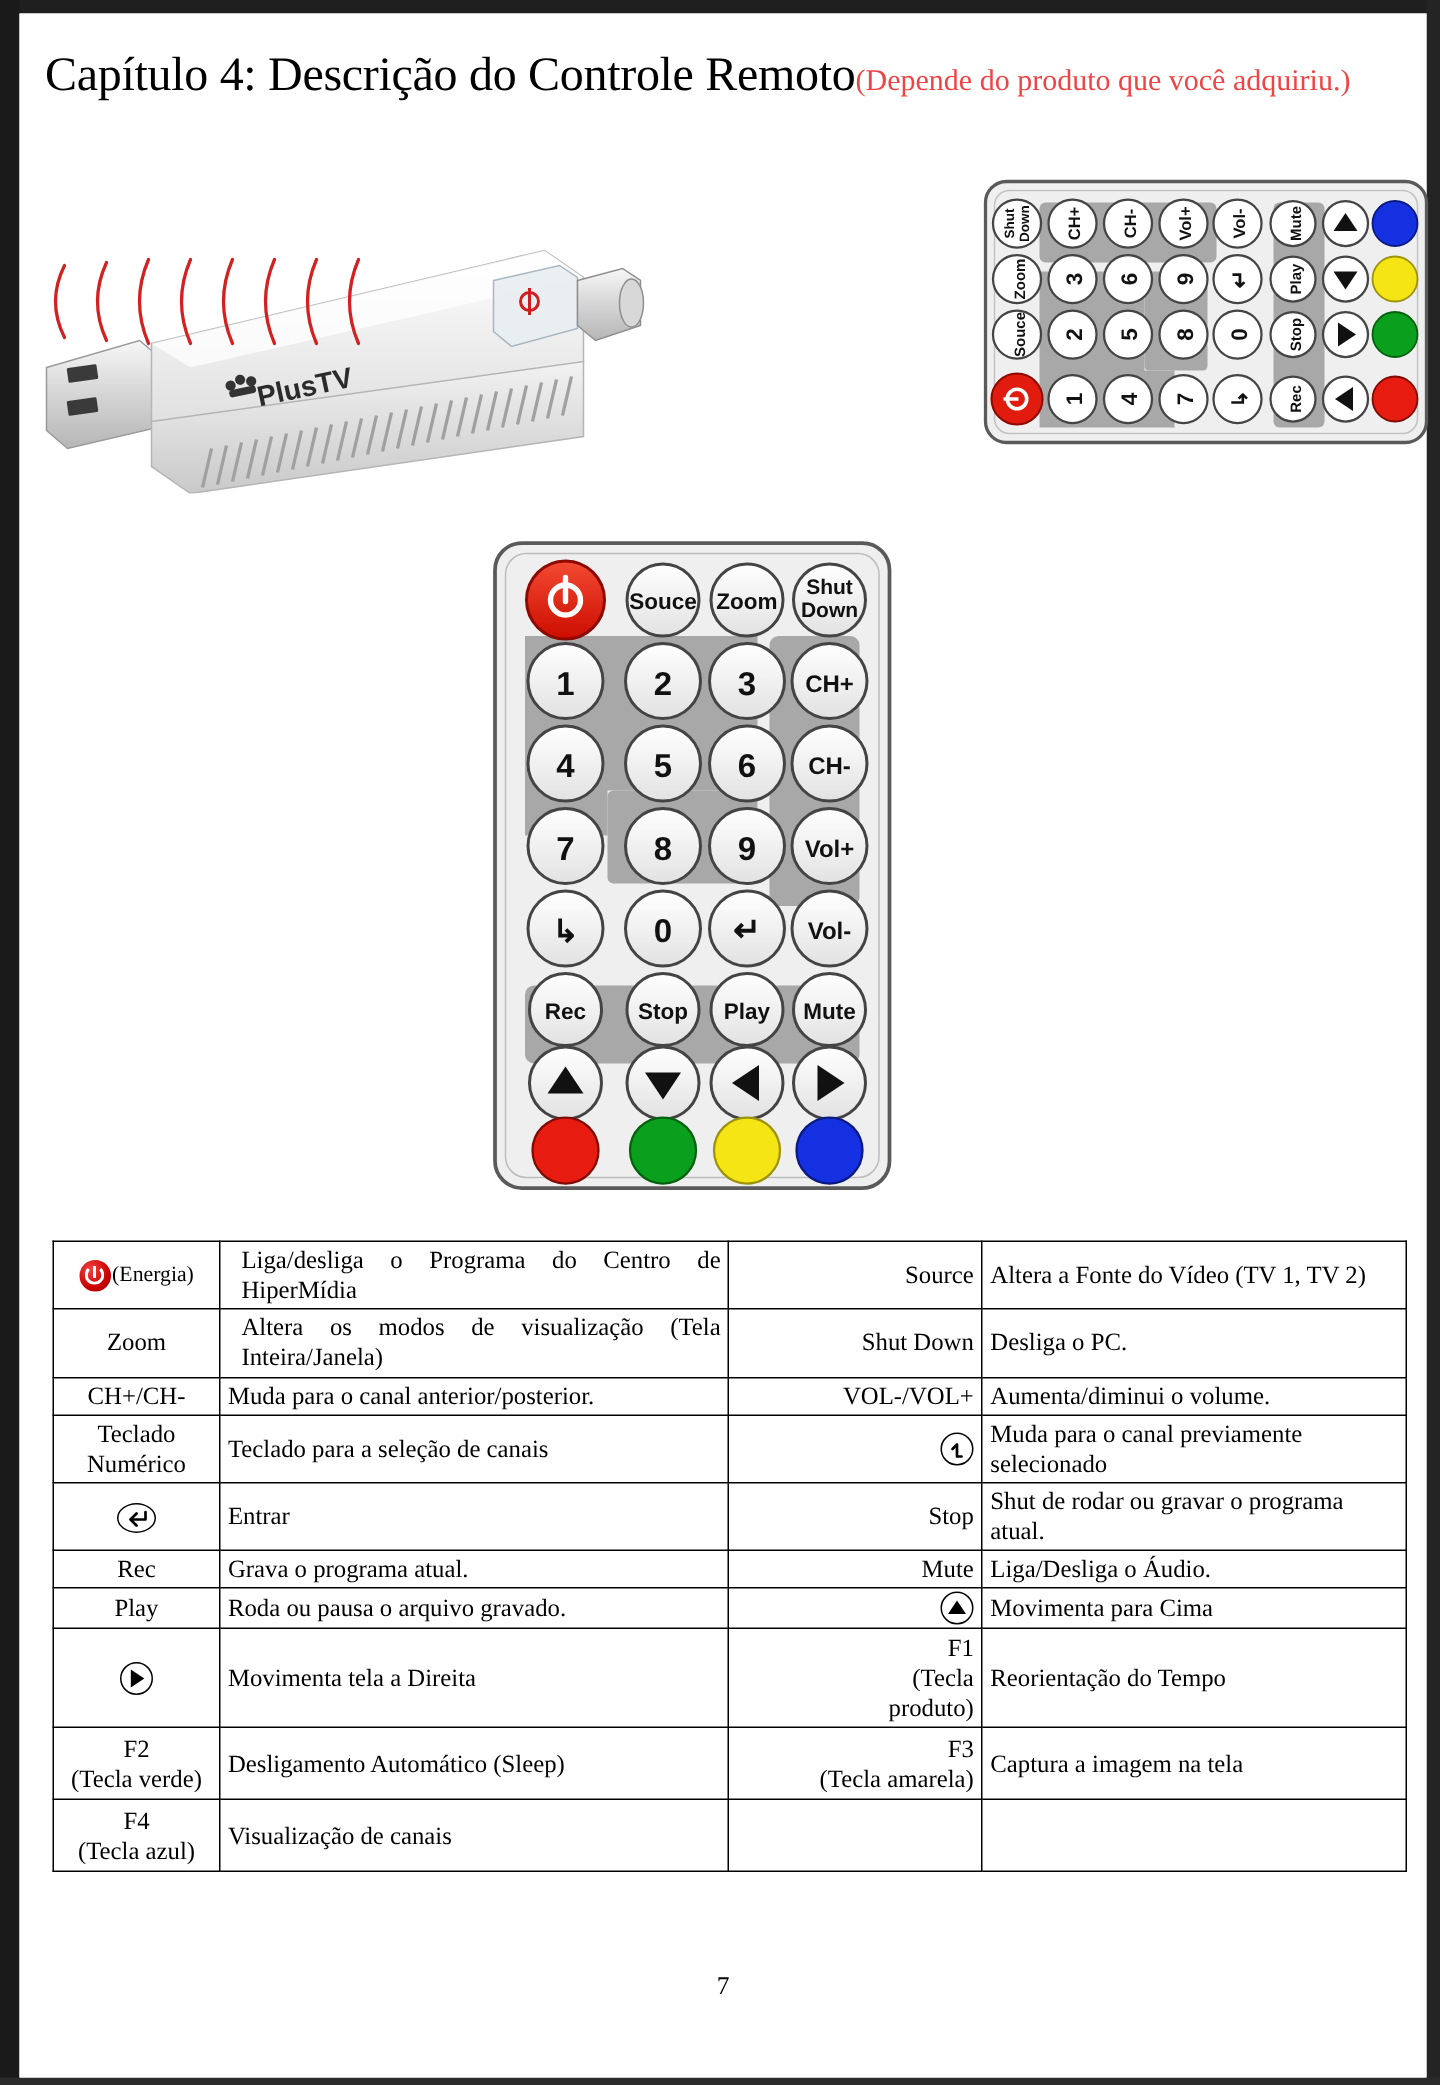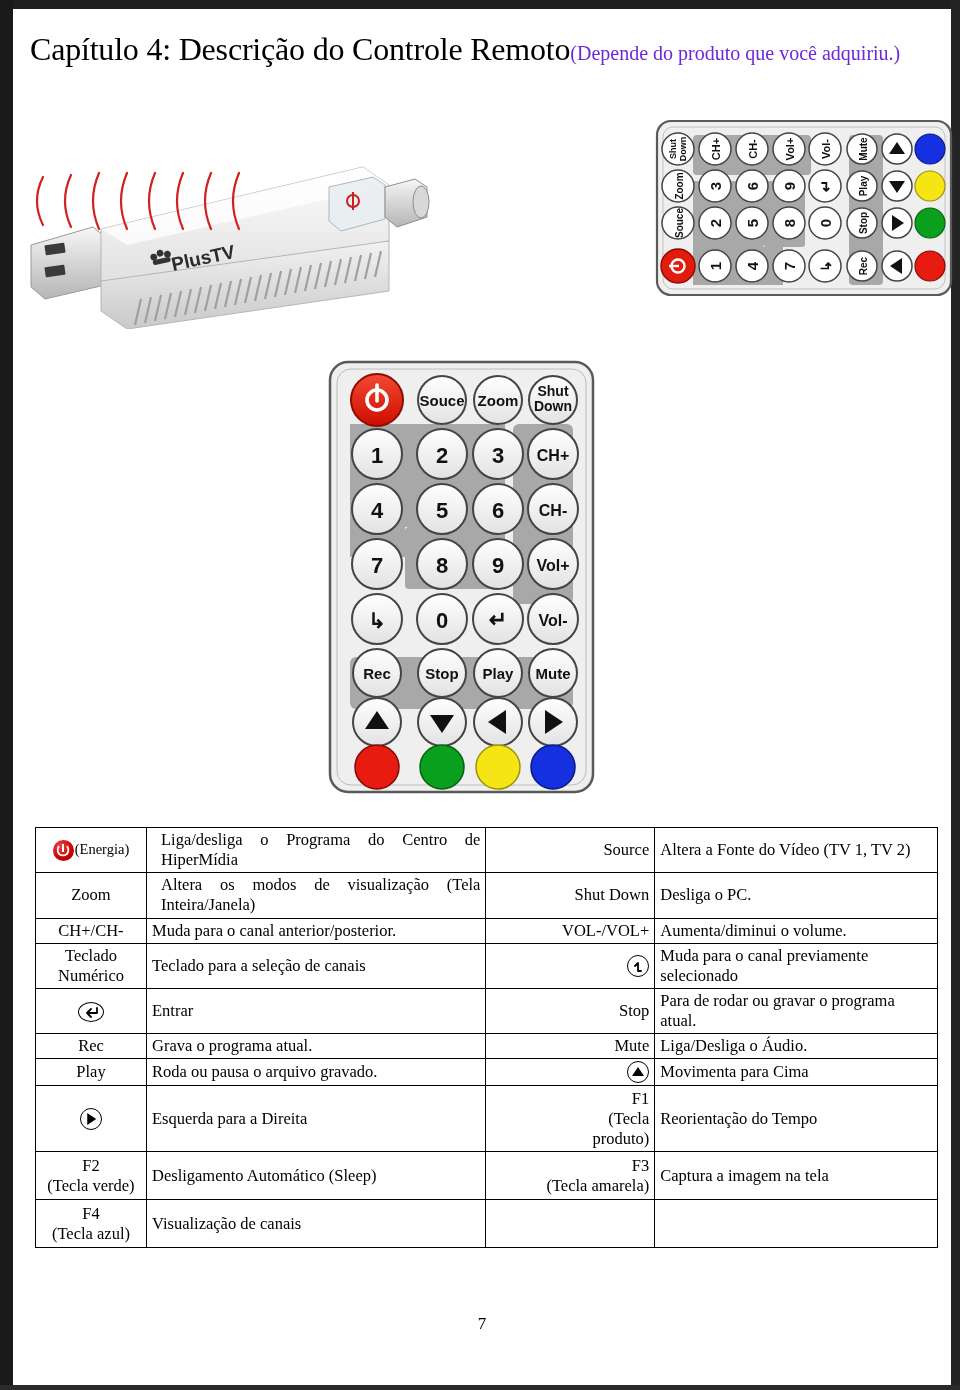--- a/index.html
+++ b/index.html
@@ -38,21 +38,21 @@
   
   .title-row {
     position:absolute; left:17px; top:22px; width:900px;
     white-space:nowrap;
   }
   .title-main {
     font-size:32px; font-weight:normal; letter-spacing:-0.2px;
     font-family:"Liberation Serif","DejaVu Serif",serif;
   }
   .title-note {
-    font-size:20px; color:#6d28d9;
+    font-size:20px; color:#ef4444;
     font-family:"Liberation Serif","DejaVu Serif",serif;
   }
 
   
   .dongle-wrap {
     position:absolute; left:10px; top:150px; width:640px; height:170px;
   }
   .ir-waves { position:absolute; left:400px; top:8px; }
 
   
@@ -468,21 +468,21 @@
       <tr>
         <td class="c1">
           <span class="circ-ico" style="width:26px;height:20px;border-radius:50%">
             <svg width="24" height="18" viewBox="0 0 24 18" style="position:absolute;left:0;top:0">
               <path d="M18 5 V10 H8 M8 10 L12 6 M8 10 L12 14" stroke="#000" stroke-width="1.8" fill="none" stroke-linecap="round" stroke-linejoin="round"></path>
             </svg>
           </span>
         </td>
         <td class="c2">Entrar</td>
         <td class="c3">Stop</td>
-        <td class="c4">Para de rodar ou gravar o programa atual.</td>
+        <td class="c4">Shut de rodar ou gravar o programa atual.</td>
       </tr>
 
       <tr>
         <td class="c1">Rec</td>
         <td class="c2">Grava o programa atual.</td>
         <td class="c3">Mute</td>
         <td class="c4">Liga/Desliga o Áudio.</td>
       </tr>
 
       <tr>
@@ -492,21 +492,21 @@
           <span class="circ-ico"><i class="tri-up"></i></span>
         </td>
         <td class="c4">Movimenta para Cima</td>
       </tr>
 
 
       <tr style="height:66px">
         <td class="c1">
           <span class="circ-ico"><i class="tri-right"></i></span>
         </td>
-        <td class="c2">Esquerda para a Direita</td>
+        <td class="c2">Movimenta tela a Direita</td>
         <td class="c3">
           <span>F1</span><br>
           <span>(Tecla</span><br>
           <span>produto)</span>
         </td>
         <td class="c4">Reorientação do Tempo</td>
       </tr>
 
       <tr style="height:48px">
         <td class="c1">

